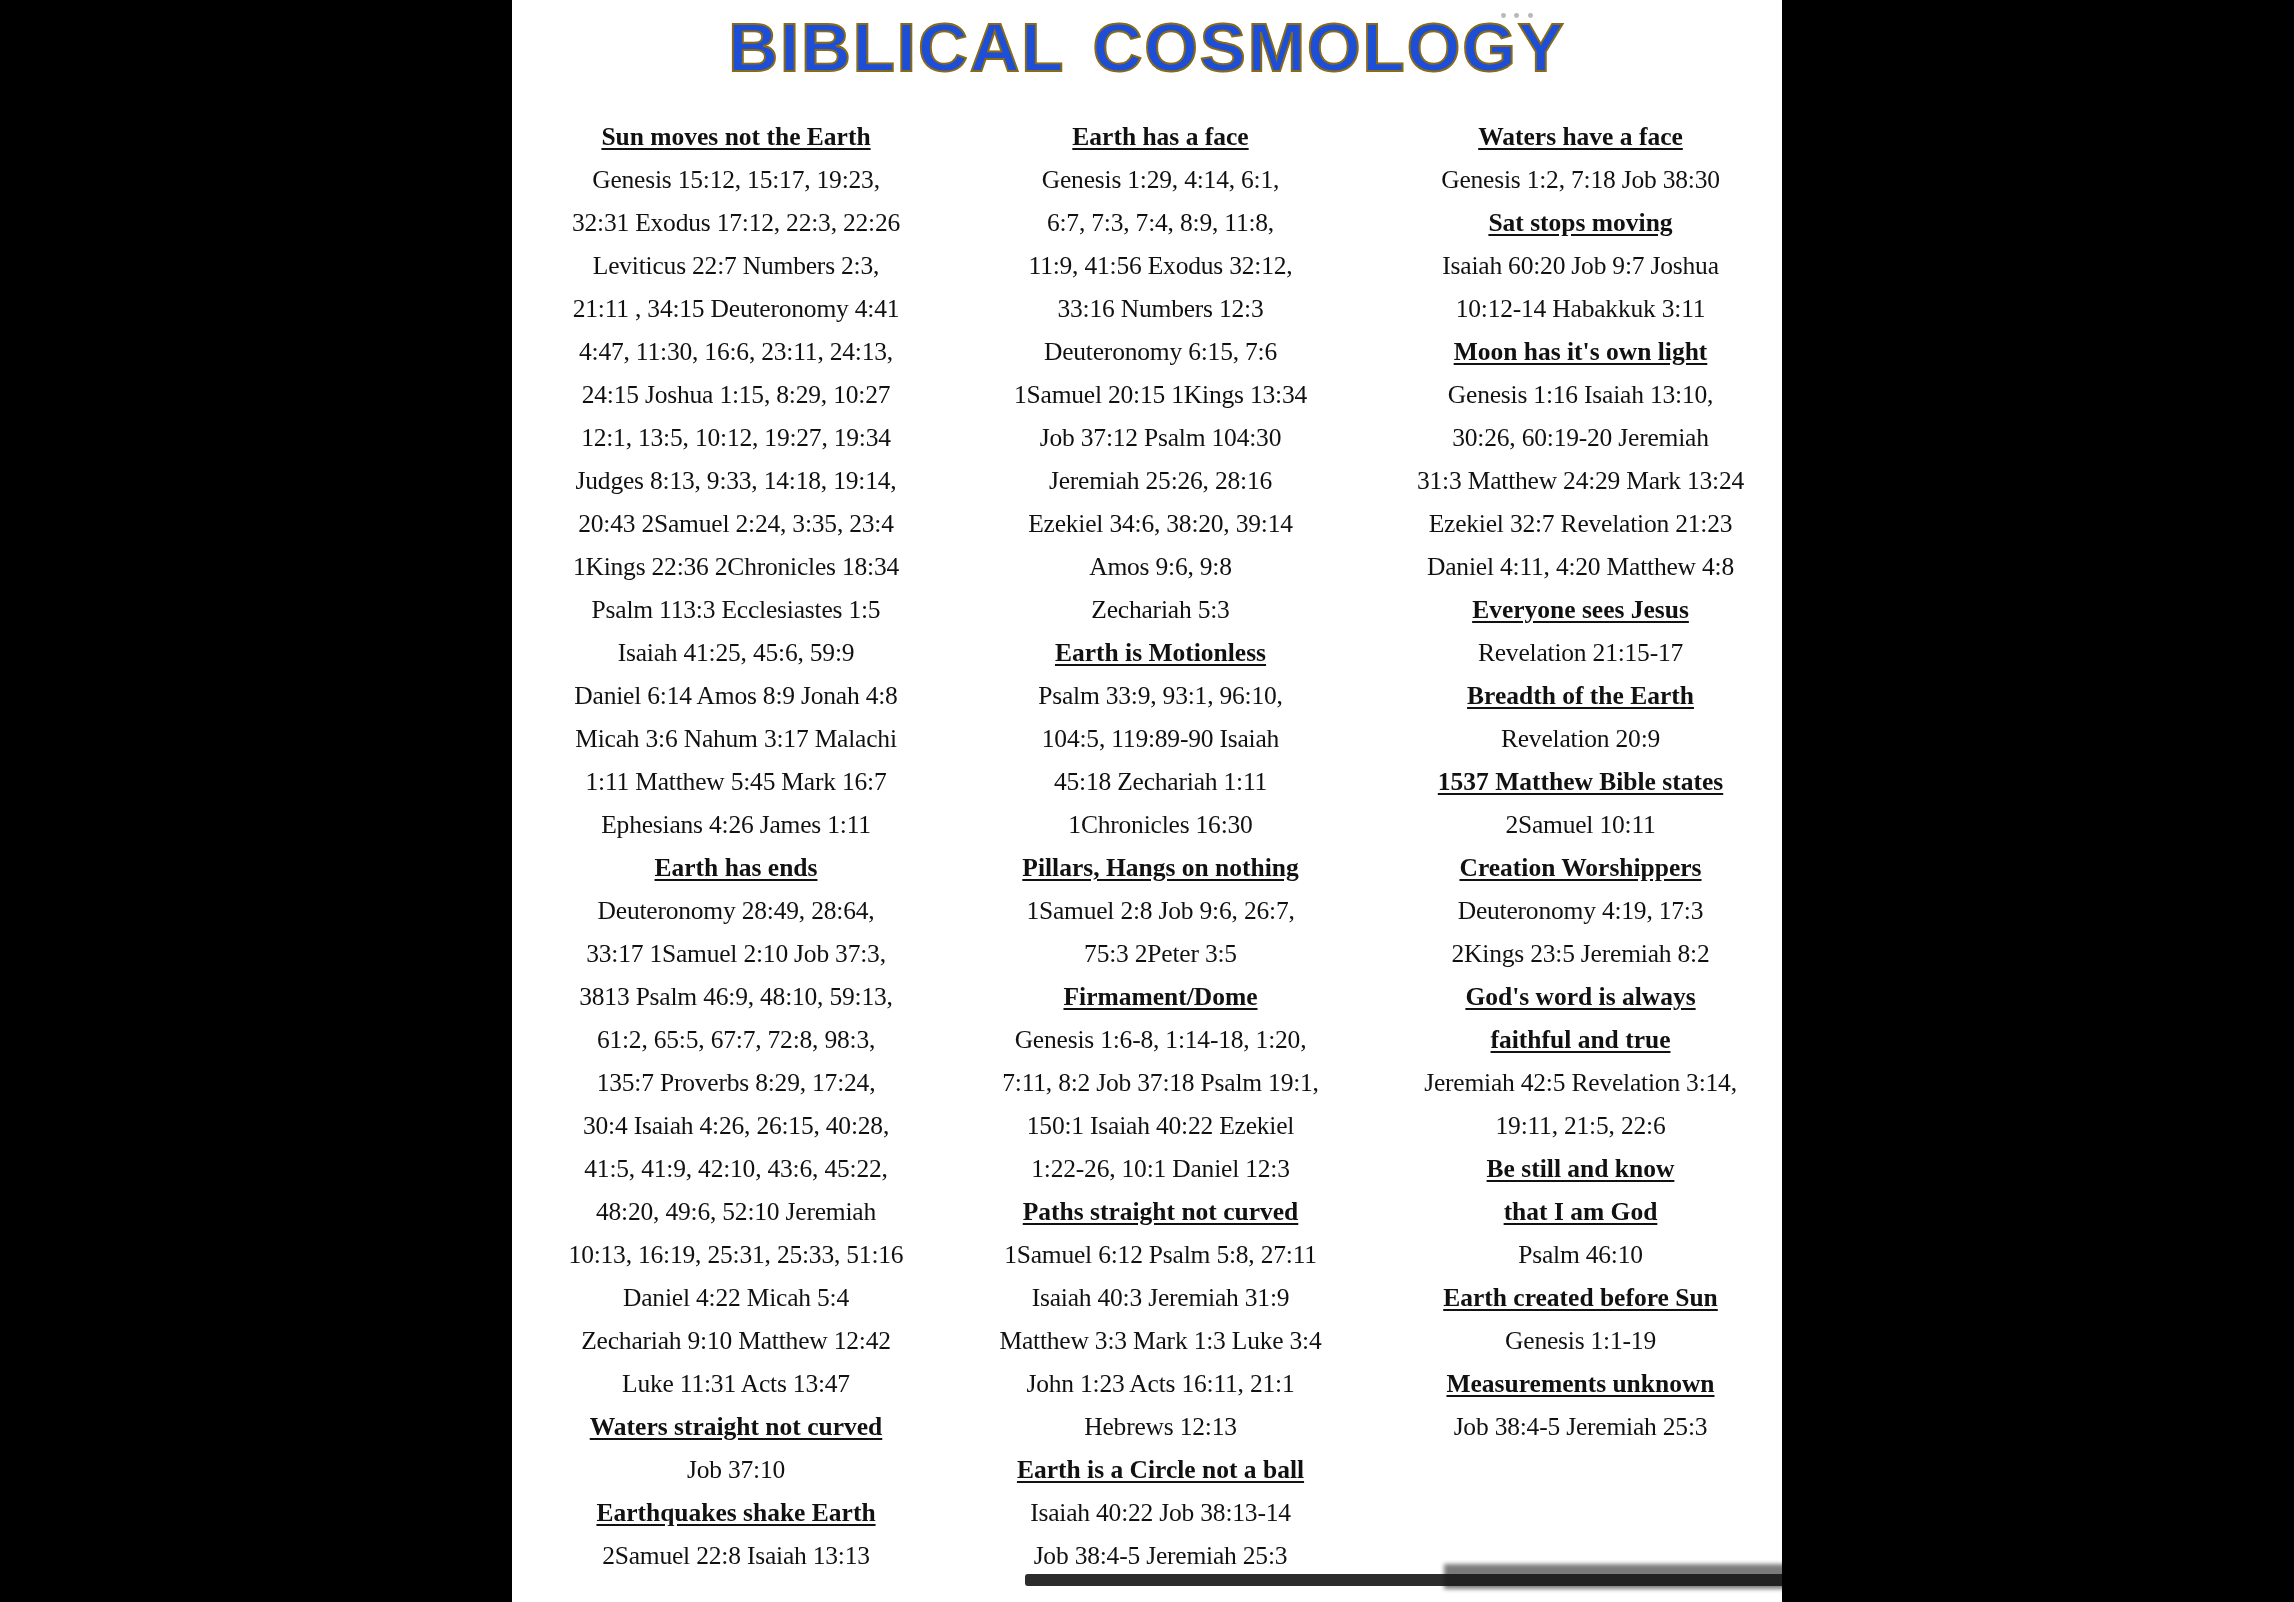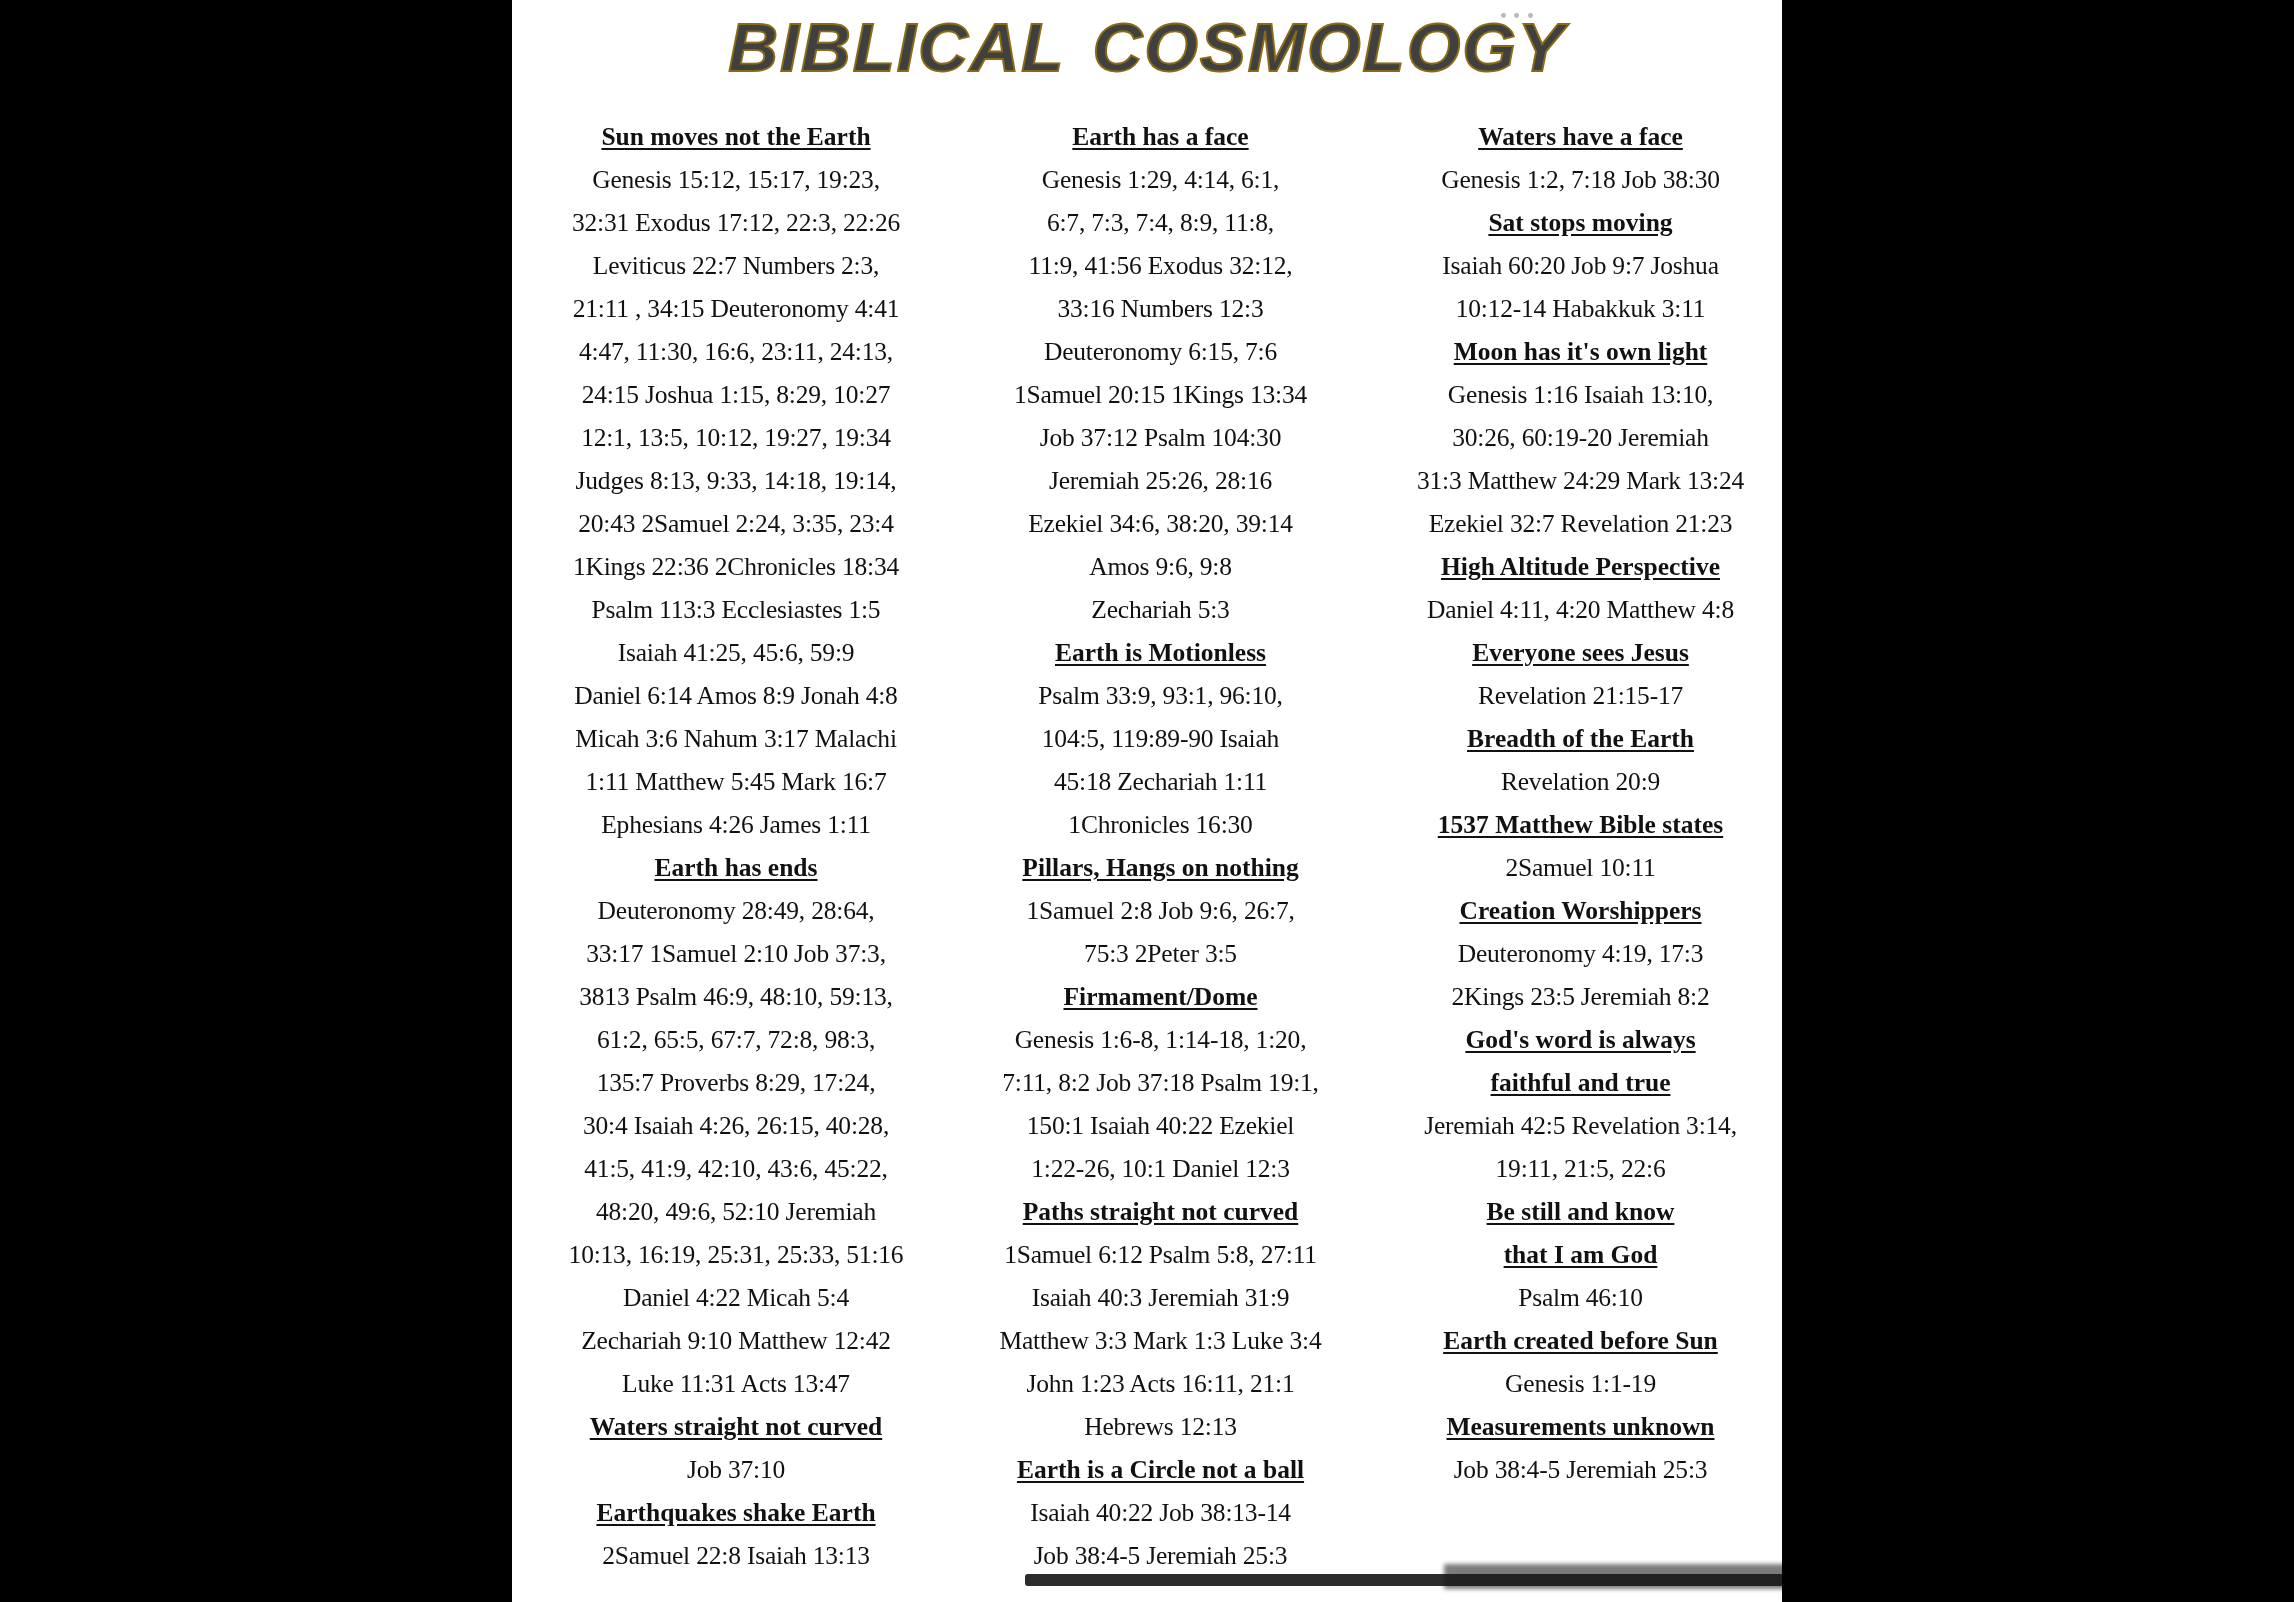--- a/index.html
+++ b/index.html
@@ -39,25 +39,24 @@
     width: 1270px;
     height: 86px;
     text-align: center;
   }
   .title {
     display: inline-block;
     font-family: "Liberation Sans", sans-serif;
     font-weight: bold;
     font-size: 69px;
     letter-spacing: 1.9px;
-    color: #404040;
+    color: #1d4ed8;
     -webkit-text-stroke: 1.9px #8a6a14;
     text-shadow: 0 0 1px #9a7715;
     white-space: pre;
-    font-style: italic;
   }
   .title .gap { display: inline-block; width: 27px; }
 
   
   .columns {
     position: absolute;
     left: 0;
     top: 115px;
     width: 1129px;
     height: 1487px;
@@ -220,21 +219,20 @@
           <div class="line head">Waters have a face</div>
           <div class="line body-line squeeze">Genesis 1:2, 7:18 Job 38:30</div>
           <div class="line head">Sat stops moving</div>
           <div class="line body-line squeeze">Isaiah 60:20 Job 9:7 Joshua</div>
           <div class="line body-line squeeze">10:12-14 Habakkuk 3:11</div>
           <div class="line head">Moon has it's own light</div>
           <div class="line body-line squeeze">Genesis 1:16 Isaiah 13:10,</div>
           <div class="line body-line squeeze">30:26, 60:19-20 Jeremiah</div>
           <div class="line body-line squeeze">31:3 Matthew 24:29 Mark 13:24</div>
           <div class="line body-line squeeze">Ezekiel 32:7 Revelation 21:23</div>
-          <div class="line head">High Altitude Perspective</div>
           <div class="line body-line squeeze">Daniel 4:11, 4:20 Matthew 4:8</div>
           <div class="line head">Everyone sees Jesus</div>
           <div class="line body-line squeeze">Revelation 21:15-17</div>
           <div class="line head">Breadth of the Earth</div>
           <div class="line body-line squeeze">Revelation 20:9</div>
           <div class="line head">1537 Matthew Bible states</div>
           <div class="line body-line squeeze">2Samuel 10:11</div>
           <div class="line head">Creation Worshippers</div>
           <div class="line body-line squeeze">Deuteronomy 4:19, 17:3</div>
           <div class="line body-line squeeze">2Kings 23:5 Jeremiah 8:2</div>

